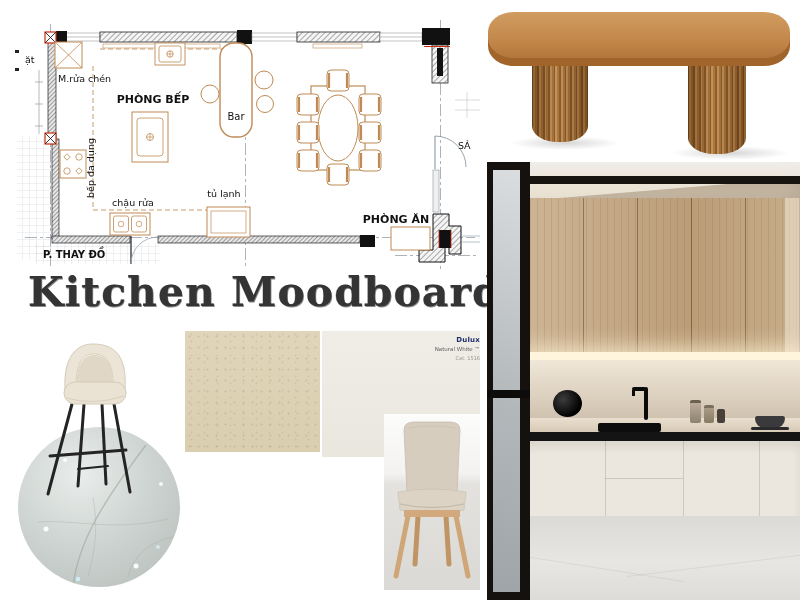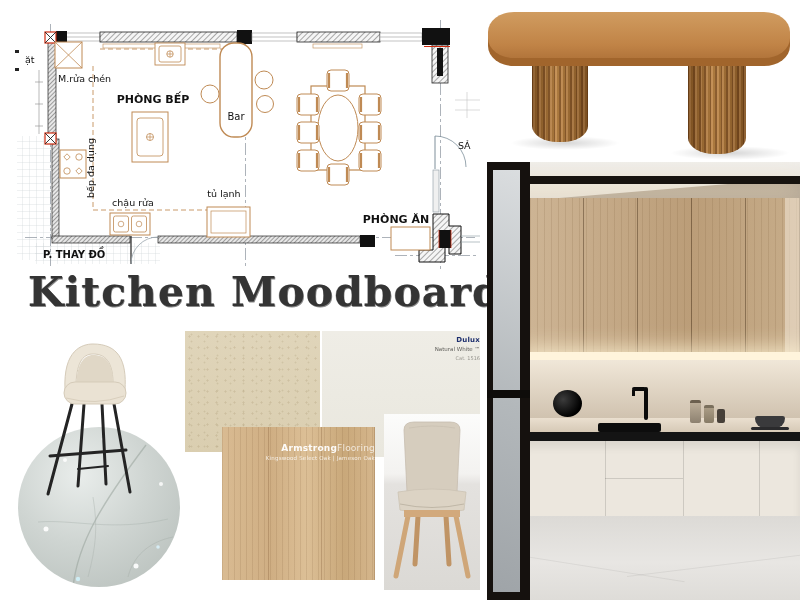--- a/index.html
+++ b/index.html
@@ -300,24 +300,20 @@
       <circle cx="47" cy="33" r="2" fill="#ffffff" opacity="0.85"></circle>
       <circle cx="118" cy="139" r="2.5" fill="#ffffff" opacity="0.9"></circle>
       <circle cx="143" cy="57" r="2" fill="#ffffff" opacity="0.8"></circle>
       <circle cx="85" cy="12" r="1.5" fill="#ffffff" opacity="0.8"></circle>
       <circle cx="60" cy="152" r="2.2" fill="#cfeef7" opacity="0.95"></circle>
       <circle cx="140" cy="120" r="1.8" fill="#d8f0f8" opacity="0.9"></circle>
       <circle cx="12" cy="130" r="2" fill="#ffffff" opacity="0.8"></circle>
     </svg>
   </div>
 
-  <div id="flooring" class="abs">
-    <div class="floor-brand"><span class="bd">Armstrong</span><span class="lt">Flooring</span></div>
-    <div class="floor-caption">Kingswood Select Oak | Jameson Oak</div>
-  </div>
 
   <svg id="stool" class="abs" viewBox="0 0 110 168">
     <g stroke="#242424" stroke-width="3" stroke-linecap="round" fill="none">
       <path d="M34 66 L10 156"></path>
       <path d="M76 66 L92 154"></path>
       <path d="M46 66 L40 148"></path>
       <path d="M64 66 L68 146"></path>
       <path d="M12 118 L88 112"></path>
       <path d="M40 131 L70 128" stroke-width="2"></path>
     </g>

